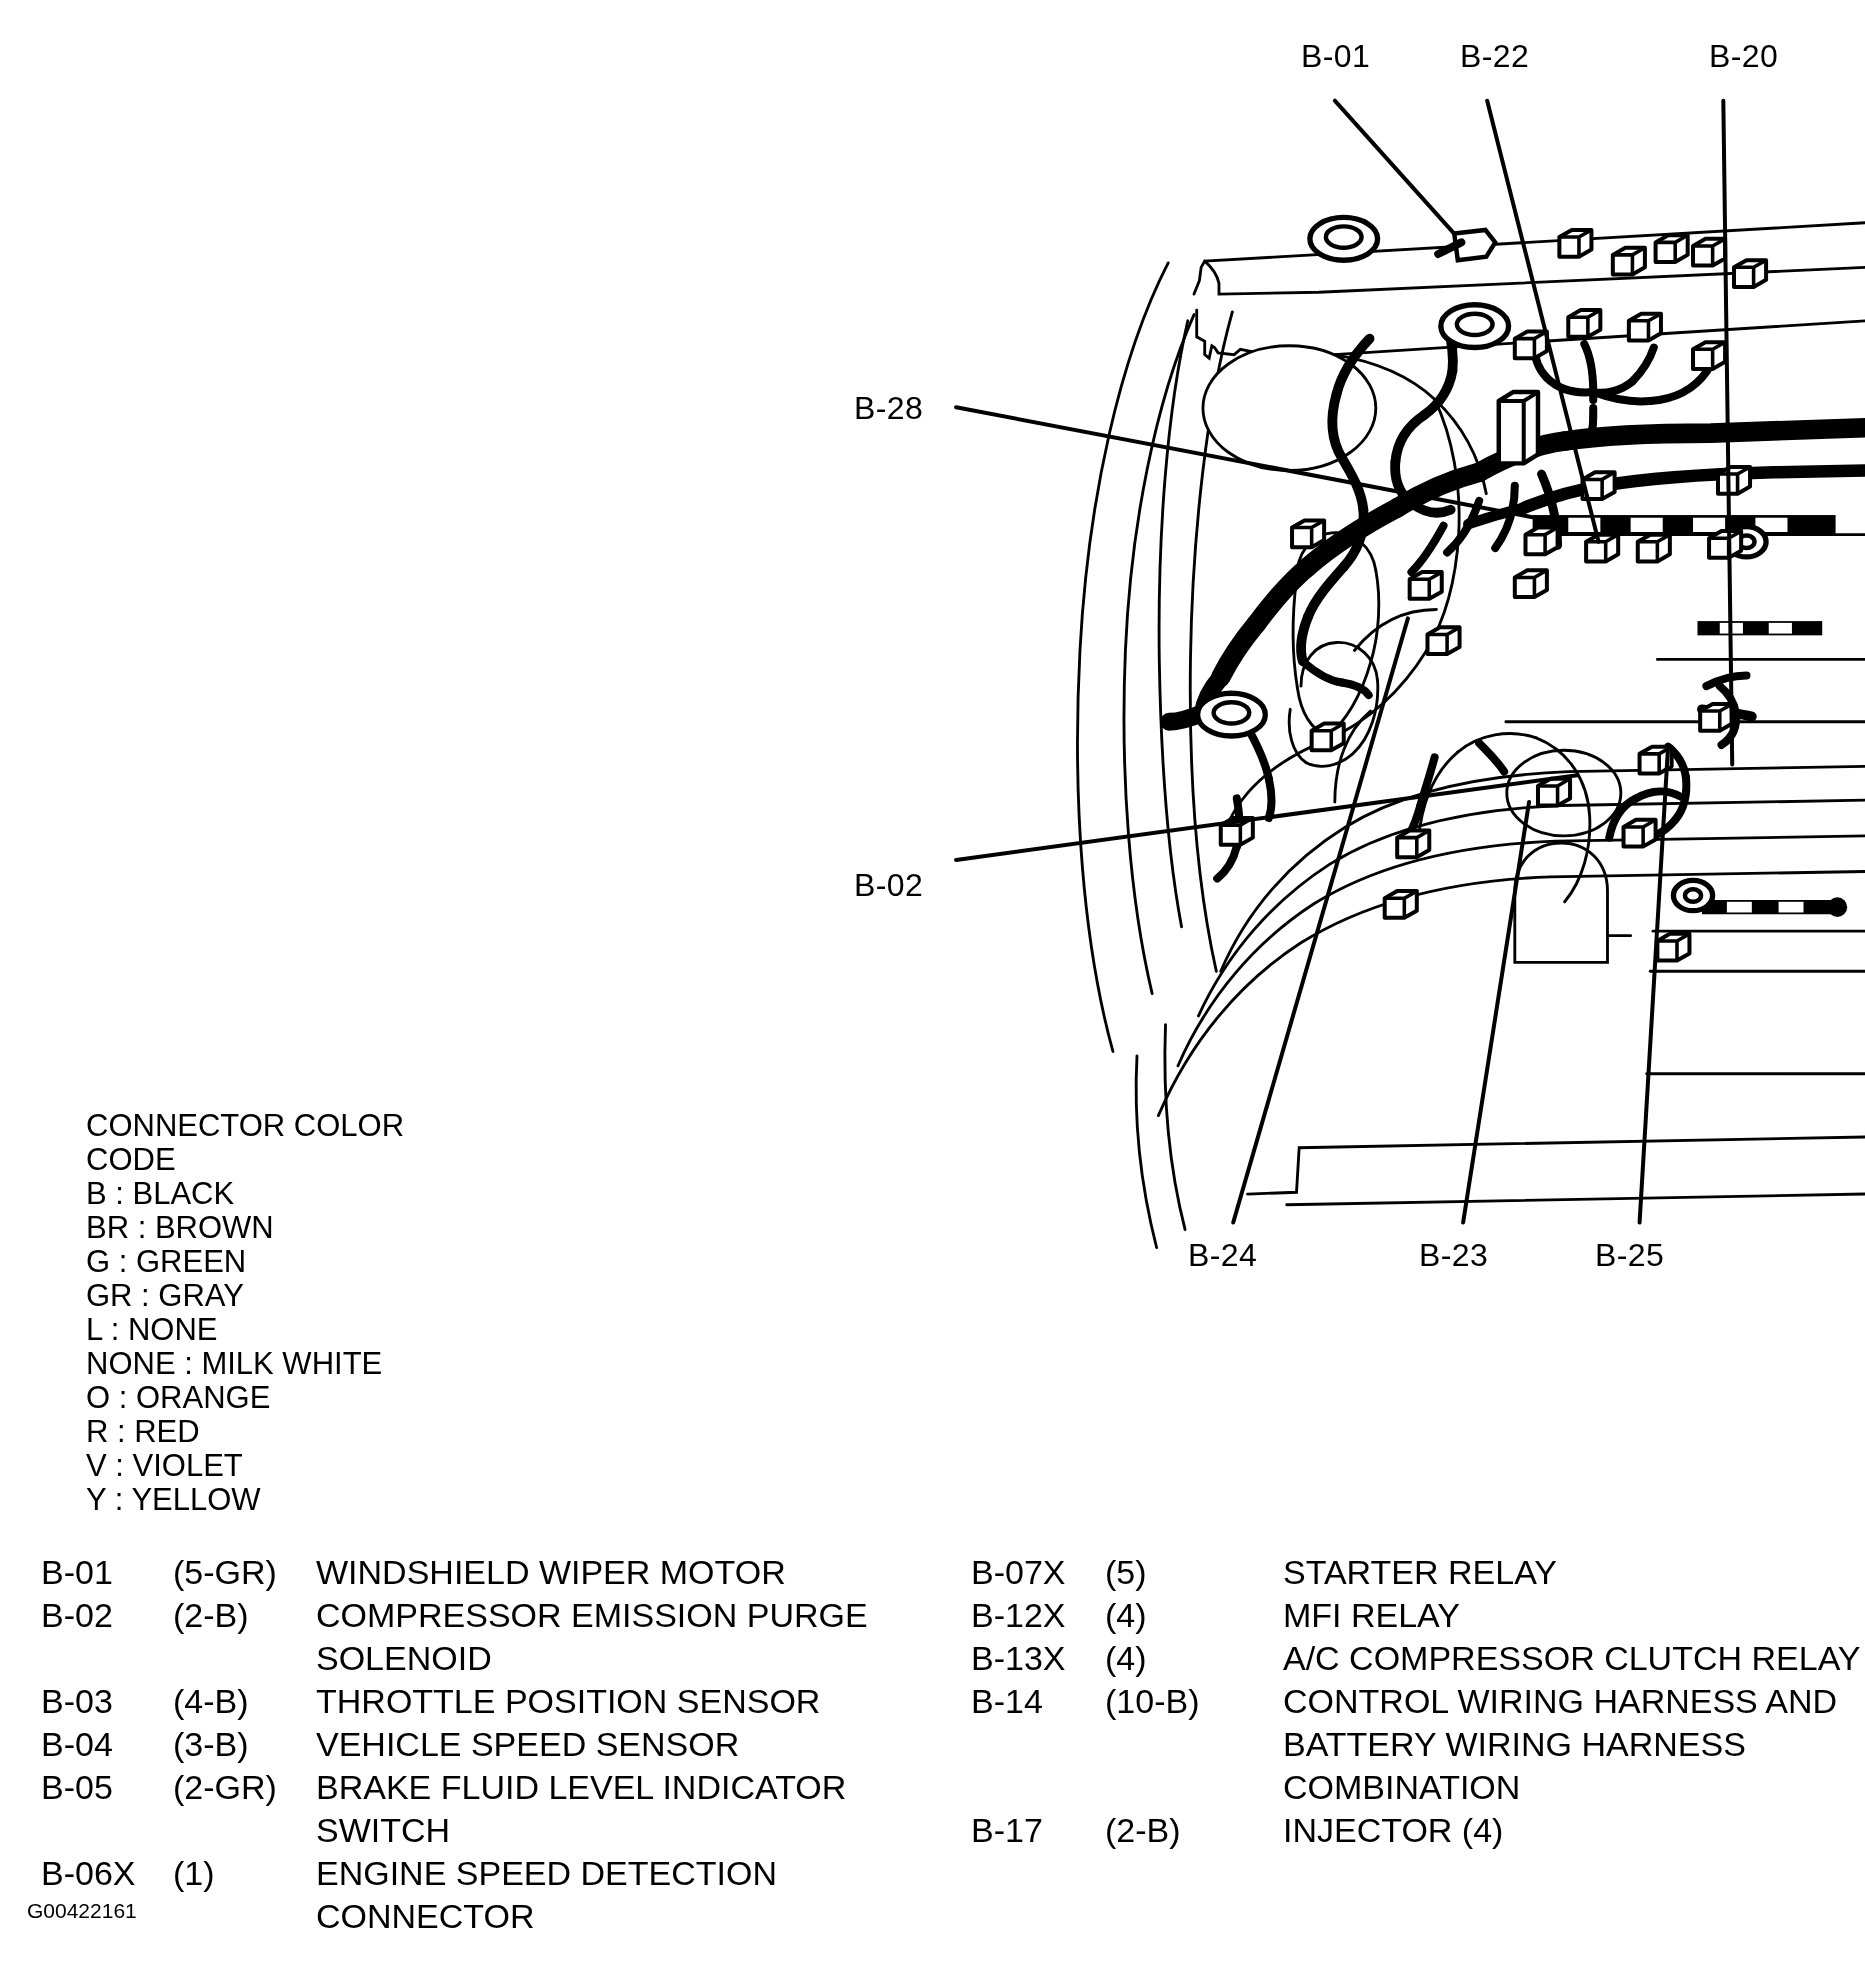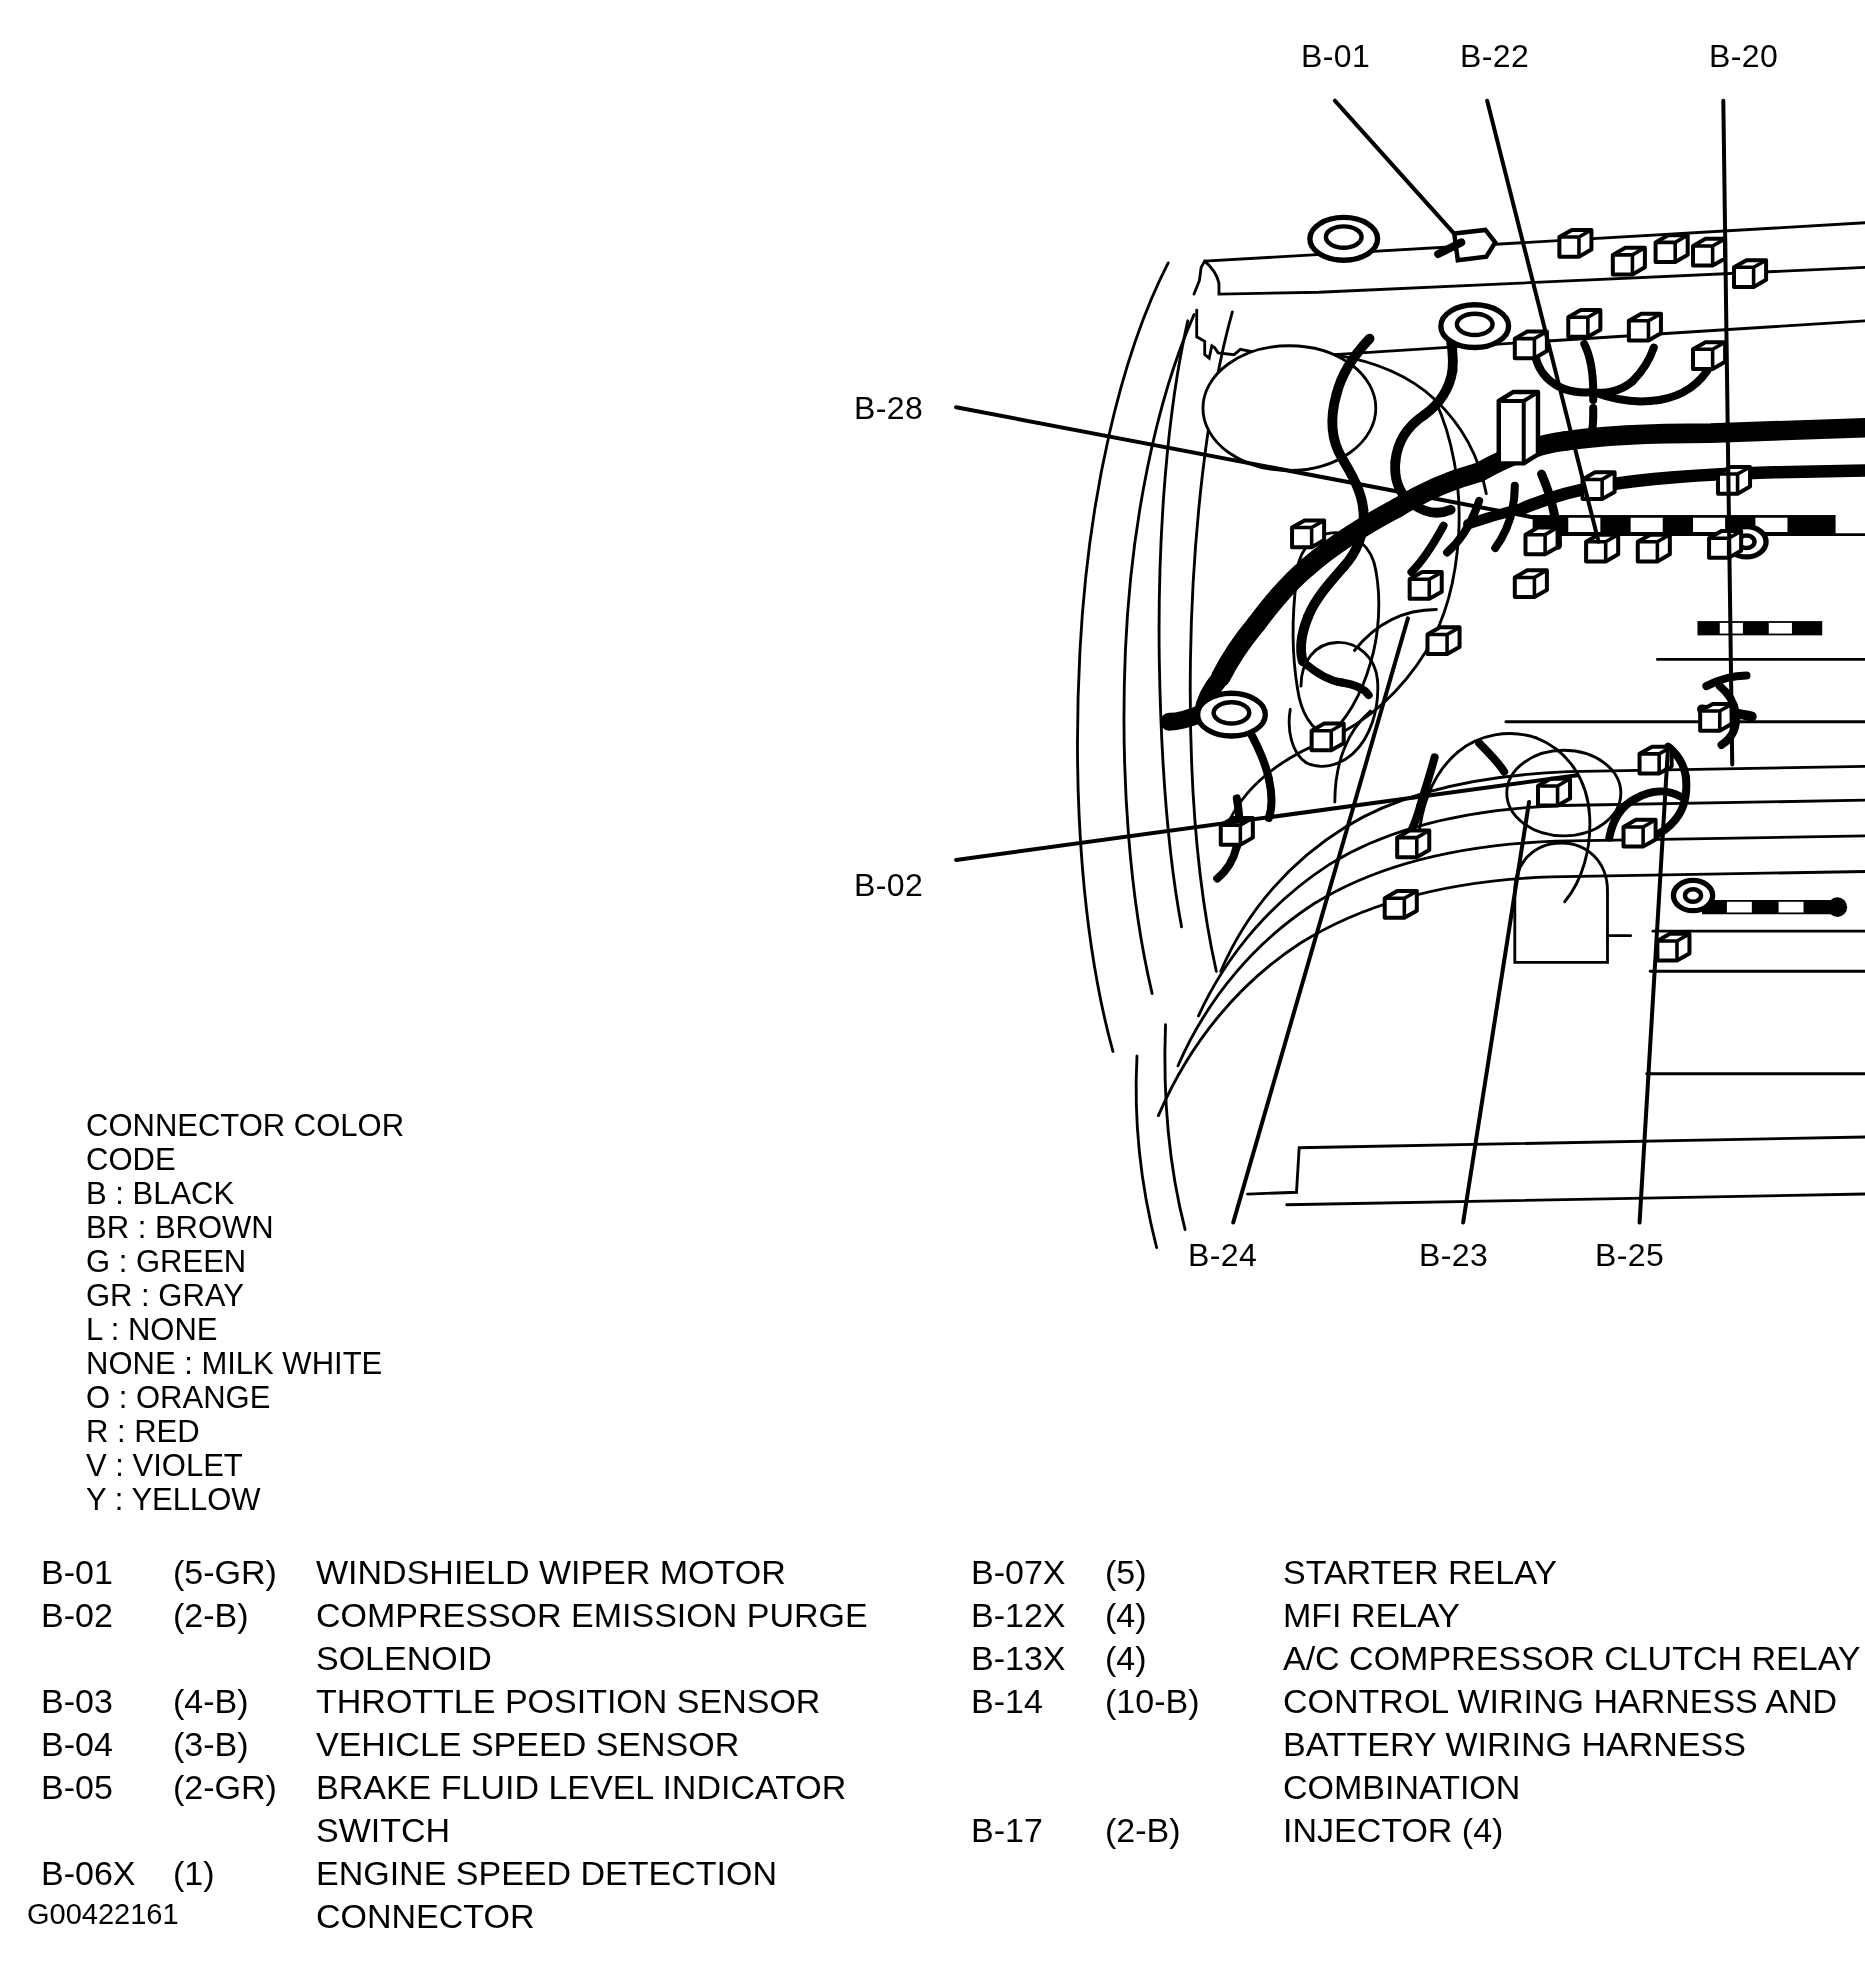--- a/index.html
+++ b/index.html
@@ -69,21 +69,21 @@
   .c-desc { flex: 1 1 auto; white-space: nowrap; }
 
   #list-right .c-id   { width: 134px; flex: 0 0 134px; }
   #list-right .c-pins { width: 178px; flex: 0 0 178px; }
 
   
   #fig-code {
     position: absolute;
     left: 27px;
     top: 1900px;
-    font-size: 29px;
+    font-size: 21px;
     line-height: 1;
     white-space: nowrap;
   }
 </style>
 </head>
 <body>
 
 <div id="illustration">
   <svg viewBox="0 0 2093 1460" xmlns="http://www.w3.org/2000/svg">
     <defs>

